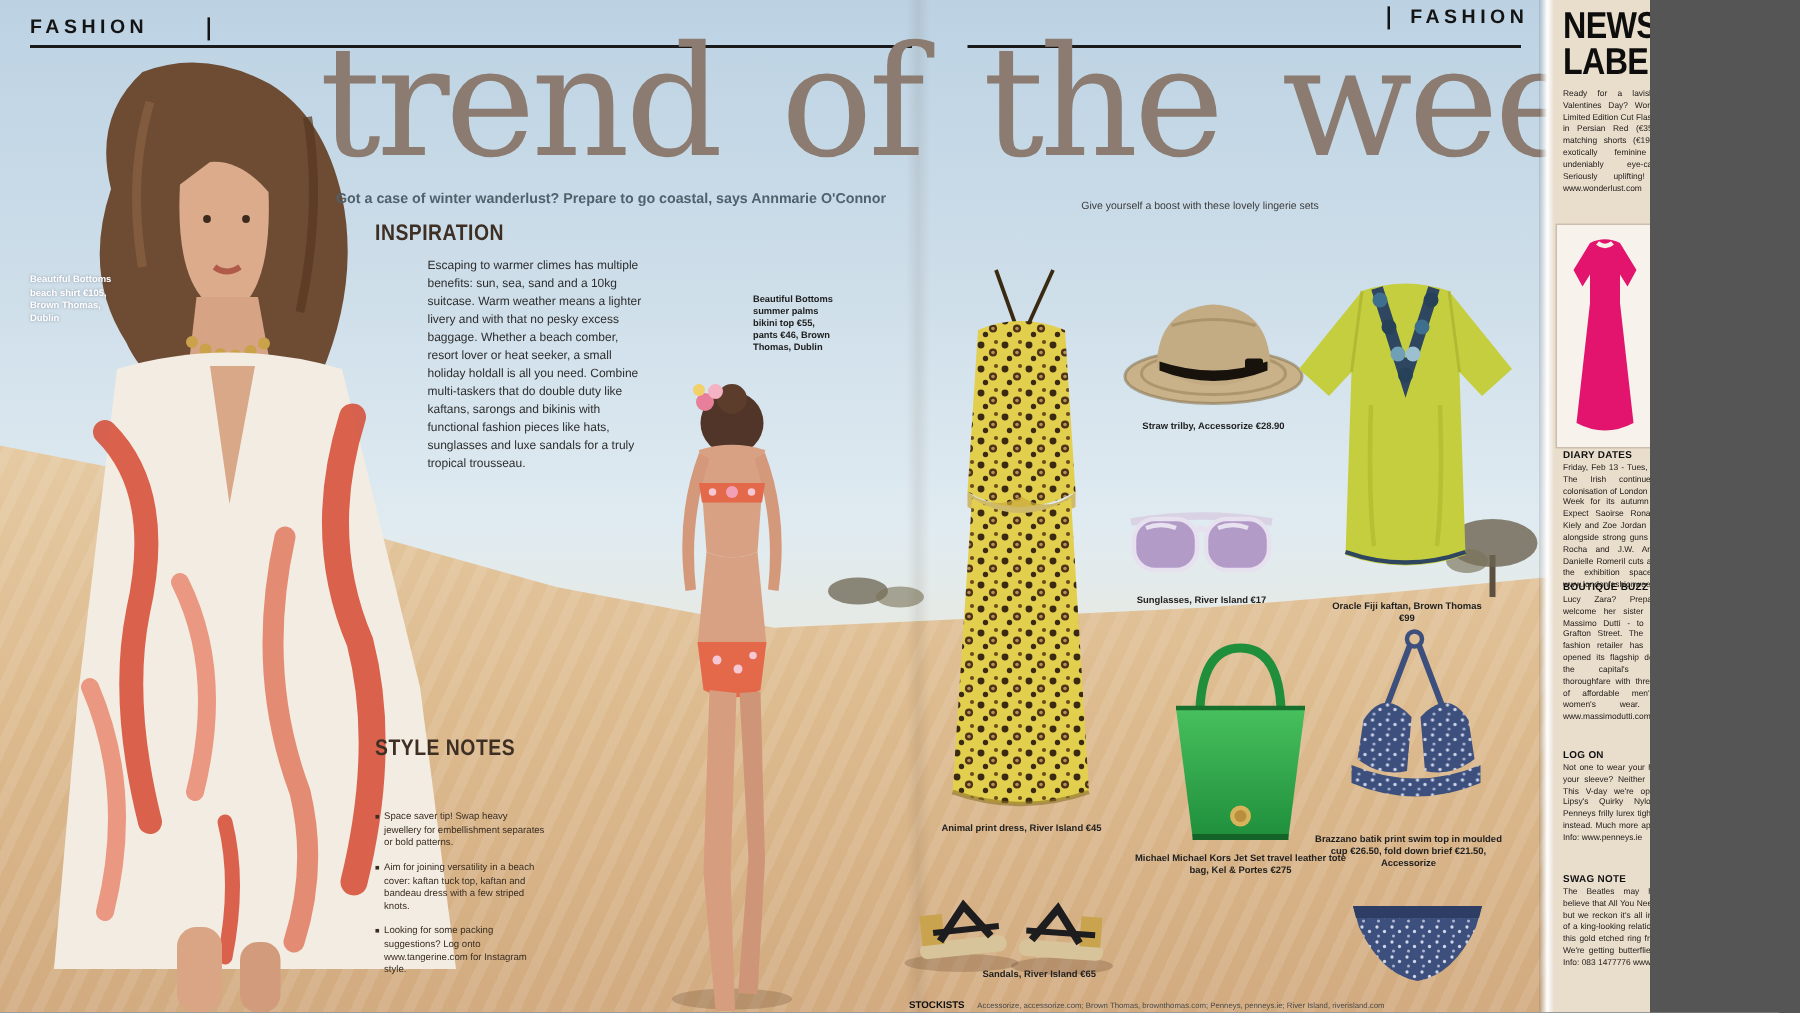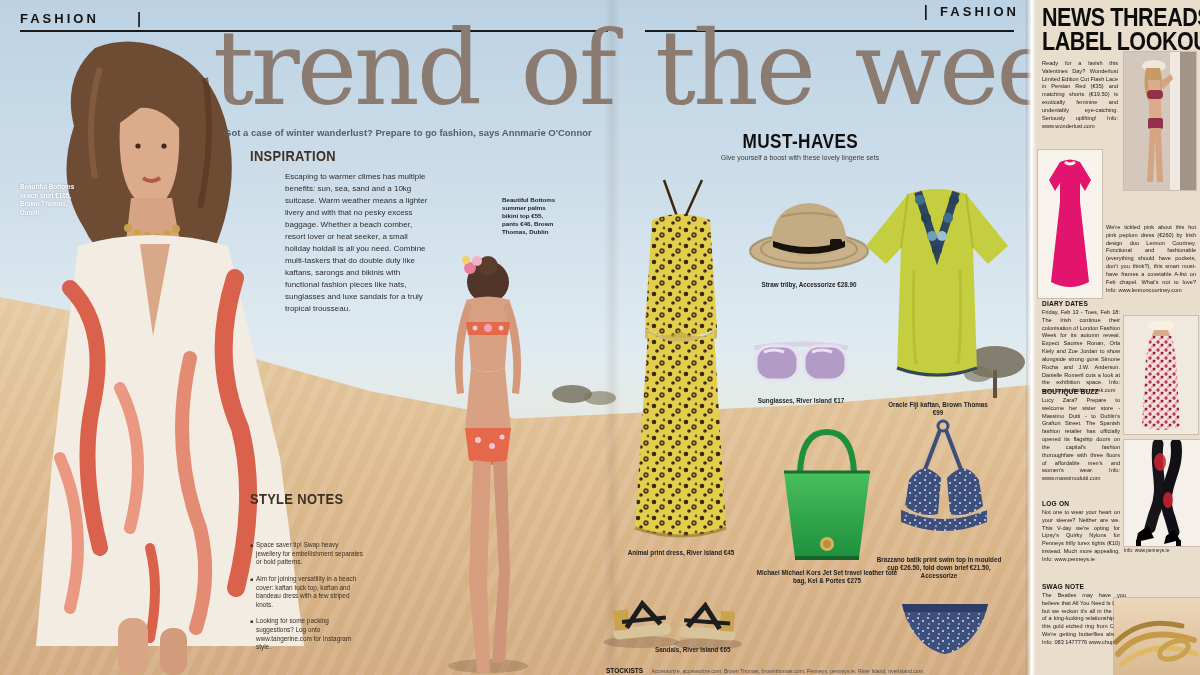--- a/index.html
+++ b/index.html
@@ -1,16 +1,16 @@
 <!DOCTYPE html>
 <html><head>
 <meta charset="utf-8">
 <style>
   html,body{margin:0;padding:0;background:#555;}
-  #canvas{position:relative;width:1200px;height:675px;overflow:hidden;
+  #canvas{position:relative;width:1100px;height:675px;overflow:hidden;
           font-family:"Liberation Sans",sans-serif;background:#cfdfe9;}
   .abs{position:absolute;}
 
   
   #left-page{left:0;top:0;width:1032px;height:675px;
     background:linear-gradient(180deg,#bcd2e3 0%,#cfdfea 30%,#e0ebf1 52%,#eae9dd 68%,#eae4d2 100%);}
   #sand{left:0;top:0;width:1032px;height:675px;
     background:linear-gradient(180deg,#eedcbf 0%,#e8cfa9 35%,#ddbb8f 70%,#d2ab80 100%);
     -webkit-clip-path:polygon(0 44%,10% 47%,22% 52%,36% 58%,50% 62%,64% 61%,78% 60%,90% 58.5%,100% 57%,100% 100%,0 100%);
     clip-path:polygon(0 44%,10% 47%,22% 52%,36% 58%,50% 62%,64% 61%,78% 60%,90% 58.5%,100% 57%,100% 100%,0 100%);}
@@ -134,21 +134,21 @@
       <span class="hdr-bar" style="margin-left:34px">|</span>
     </div>
     <div class="abs rule" style="left:20px;top:30px;width:588px"></div>
     <div class="abs" style="left:924px;top:2px">
       <span class="hdr-bar" style="margin-right:8px">|</span>
       <span class="hdr">FASHION</span>
     </div>
     <div class="abs rule" style="left:645px;top:30px;width:369px"></div>
 
     <div id="headline" class="abs">trend of the week</div>
-    <div id="standfirst" class="abs">Got a case of winter wanderlust? Prepare to go fashion, says Annmarie O'Connor</div>
+    <div id="standfirst" class="abs">Got a case of winter wanderlust? Prepare to go coastal, says Annmarie O'Connor</div>
 
     <div class="abs capw" style="left:20px;top:183px;width:62px">Beautiful Bottoms beach shirt €105, Brown Thomas, Dublin</div>
     <div class="abs capb" style="left:502px;top:196px;width:58px">Beautiful Bottoms summer palms bikini top €55, pants €46, Brown Thomas, Dublin</div>
 
     <div class="abs" style="left:250px;top:147px">
       <span class="sec-h cond">INSPIRATION</span>
     </div>
     <div id="insp-body" class="abs">Escaping to warmer climes has multiple benefits: sun, sea, sand and a 10kg suitcase. Warm weather means a lighter livery and with that no pesky excess baggage. Whether a beach comber, resort lover or heat seeker, a small holiday holdall is all you need. Combine multi-taskers that do double duty like kaftans, sarongs and bikinis with functional fashion pieces like hats, sunglasses and luxe sandals for a truly tropical trousseau.</div>
 
     <div class="abs" style="left:250px;top:490px">
@@ -163,23 +163,20 @@
         <span class="b">■</span>
         <span>Aim for joining versatility in a beach cover: kaftan tuck top, kaftan and bandeau dress with a few striped knots.</span>
       </div>
       <div class="note">
         <span class="b">■</span>
         <span>Looking for some packing suggestions? Log onto www.tangerine.com for Instagram style.</span>
       </div>
     </div>
 
     <div id="mh-wrap" class="abs">
-      <div id="mh-h">
-        <span class="cond" style="transform-origin:50% 50%">MUST-HAVES</span>
-      </div>
       <div id="mh-sub">Give yourself a boost with these lovely lingerie sets</div>
     </div>
 
     <svg class="abs" style="left:618px;top:178px" width="126" height="368" viewBox="0 0 126 368">
       <defs>
         <pattern id="leo" width="16" height="16" patternUnits="userSpaceOnUse">
           <rect width="16" height="16" fill="#e3cf4e"></rect>
           <circle cx="4" cy="4" r="2.3" fill="#3a2a12"></circle>
             <circle cx="12" cy="9" r="2.7" fill="#4a3316"></circle>
           <circle cx="12" cy="9" r="1.2" fill="#b98e4e"></circle>

